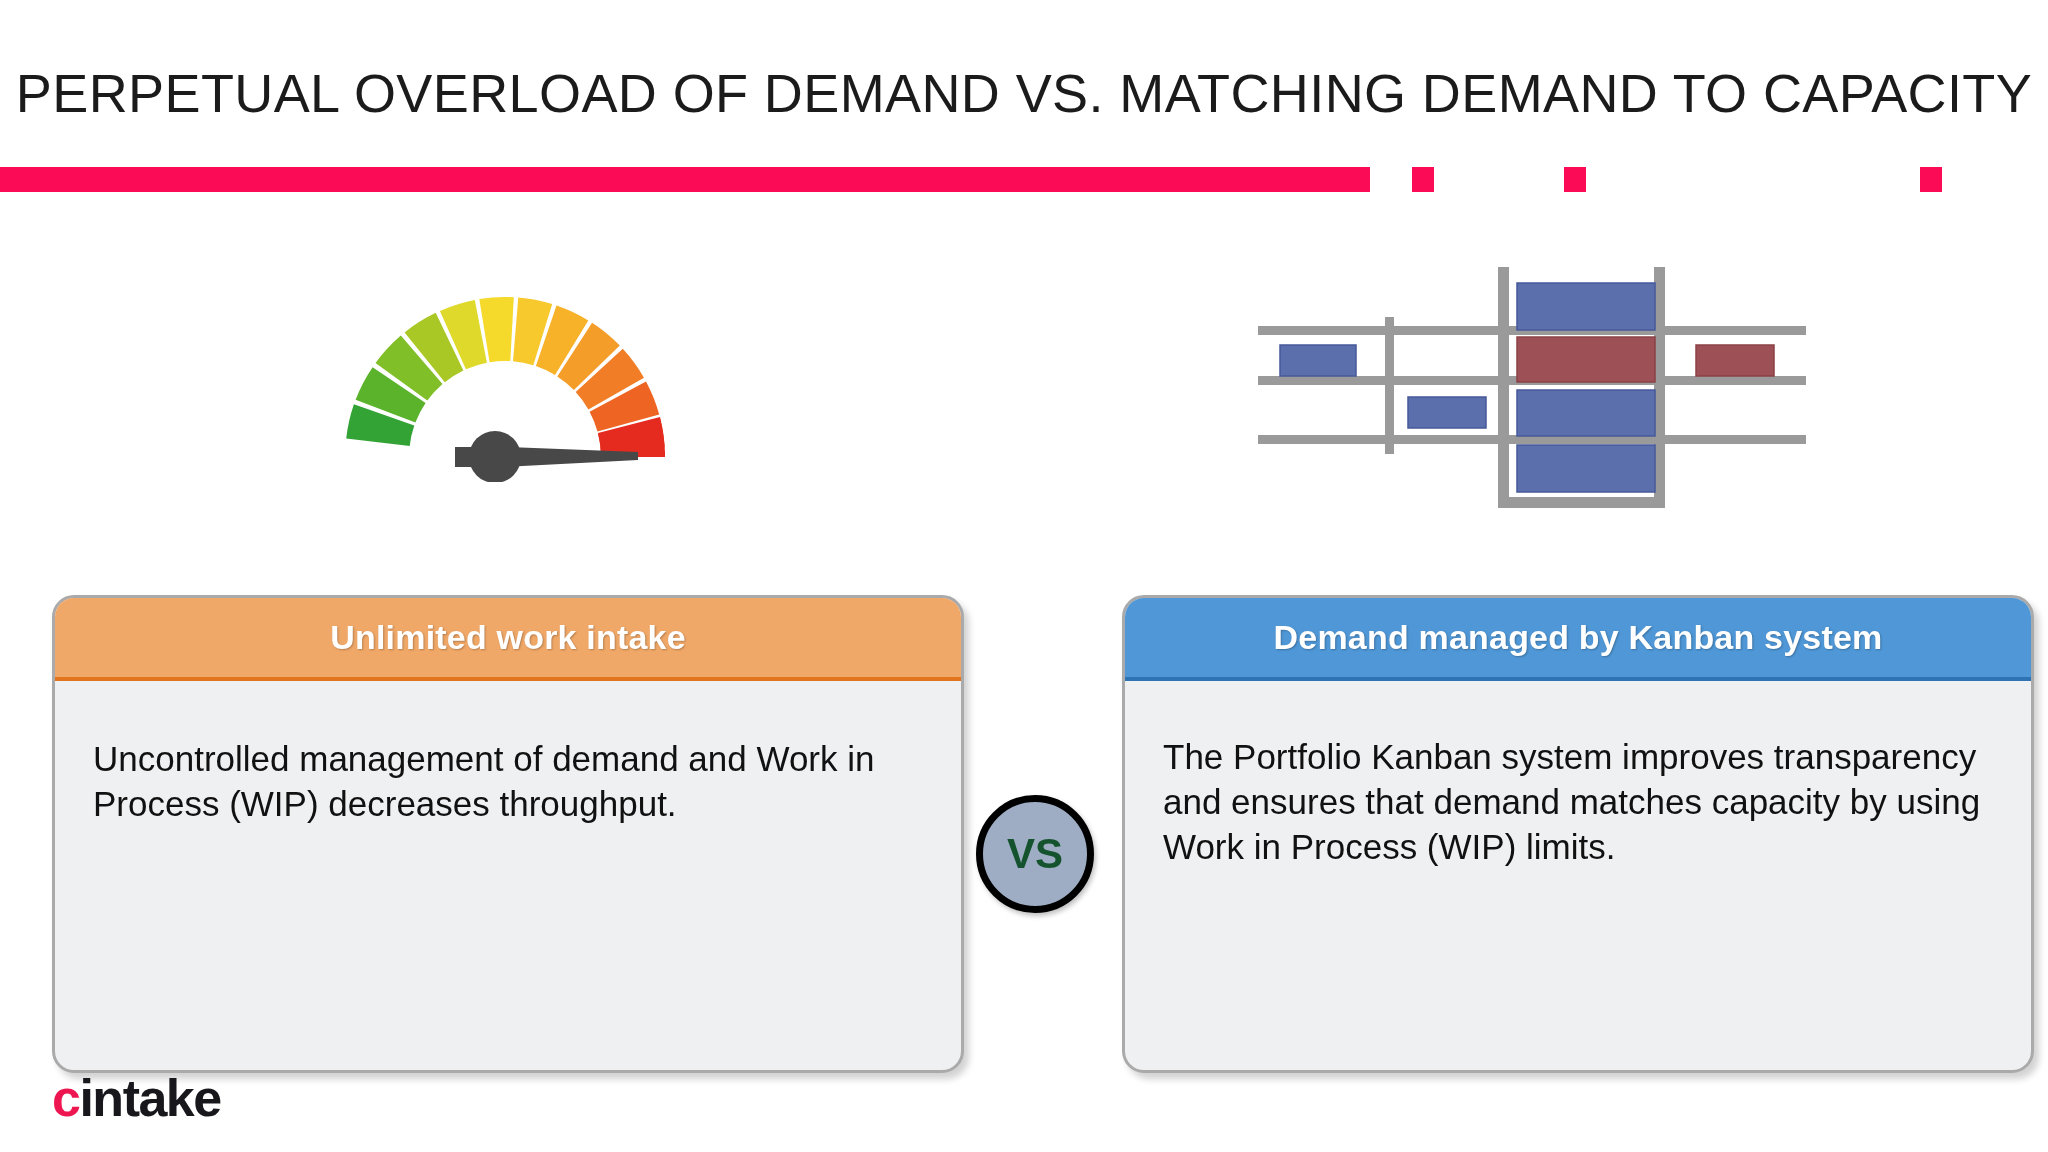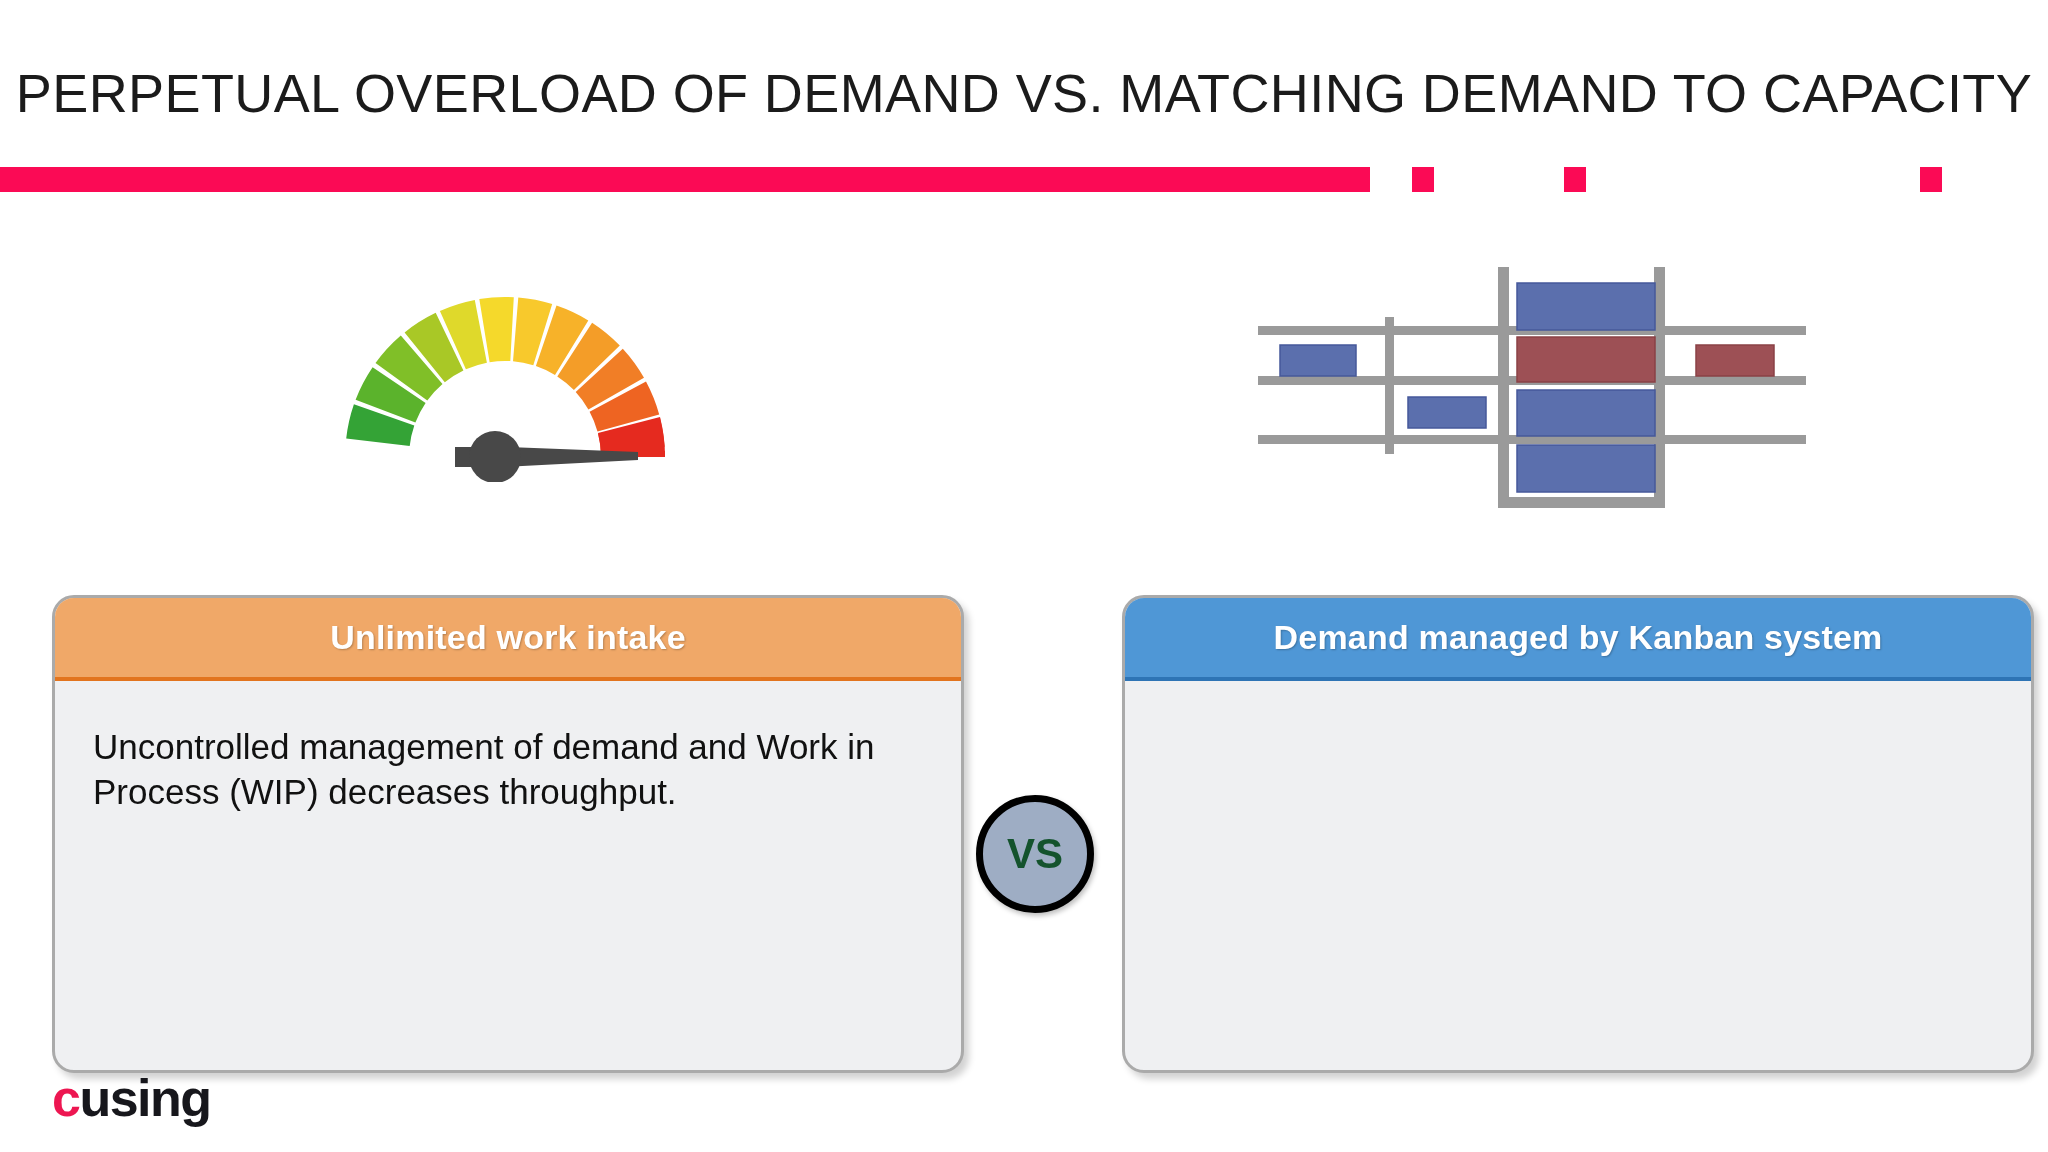--- a/index.html
+++ b/index.html
@@ -87,21 +87,21 @@
     height: 86px;
     box-sizing: border-box;
     display: flex;
     align-items: center;
     justify-content: center;
     font-size: 34px;
     font-weight: bold;
     color: #ffffff;
     text-shadow: 1px 1px 2px rgba(0,0,0,0.25);
     letter-spacing: 0.2px;
-    margin: -3px -3px 0 -3px;
+    margin: -3px -3px 12px -3px;
     border-radius: 20px 20px 0 0;
   }
   #header-left {
     background: #f0a868;
     border: 3px solid #e2741e;
     border-bottom-width: 4px;
   }
   #header-right {
     background: #4f97d6;
     border: 3px solid #2e74b5;
@@ -224,19 +224,20 @@
 
   <div class="card" id="card-left">
     <div class="card-header" id="header-left">Unlimited work intake</div>
     <div class="card-body" id="body-left">Uncontrolled management of demand and Work in Process (WIP) decreases throughput.</div>
   </div>
 
   <div id="vs-badge">VS</div>
 
   <div class="card" id="card-right">
     <div class="card-header" id="header-right">Demand managed by Kanban system</div>
+    <div class="card-body" id="body-right">The Portfolio Kanban system improves transparency and ensures that demand matches capacity by using Work in Process (WIP) limits.</div>
   </div>
 
   <div id="logo">
-    <span class="logo-c">c</span><span class="logo-rest">using</span>
+    <span class="logo-c">c</span><span class="logo-rest">intake</span>
   </div>
 
 </div>
 
 </body></html>

